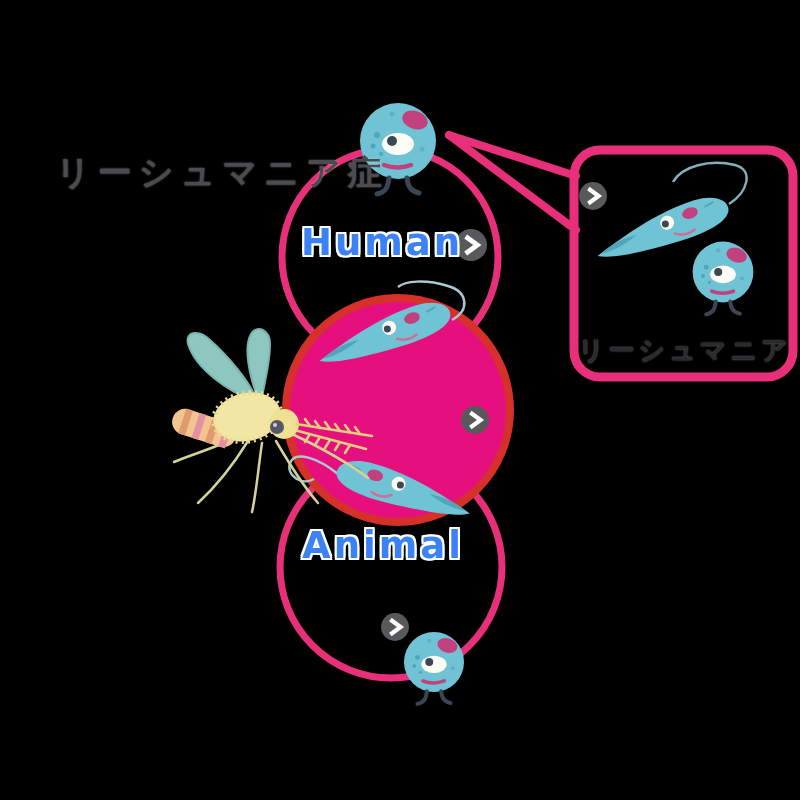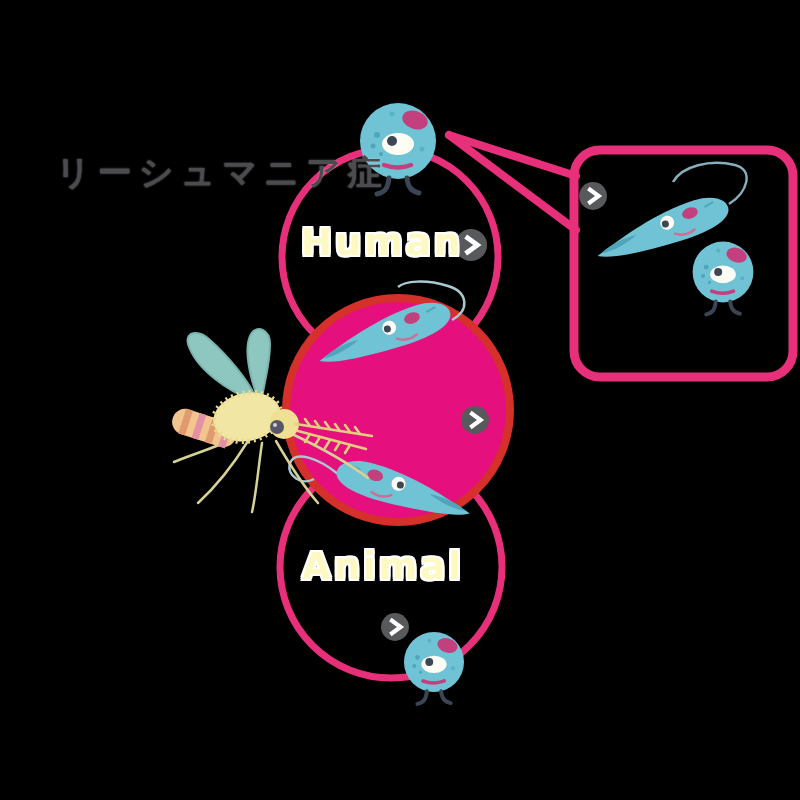--- a/index.html
+++ b/index.html
@@ -3,29 +3,29 @@
 <meta charset="utf-8">
 <style>
   html,body{margin:0;padding:0;background:#000;}
   #stage{
     position:relative;width:800px;height:800px;background:#000000;
     overflow:hidden;font-family:"DejaVu Sans","Liberation Sans",sans-serif;
   }
   #stage svg{position:absolute;left:0;top:0;}
   .lbl{position:absolute;font-weight:bold;white-space:nowrap;}
   .lbl-en{
-    color:#fef9c3;
+    color:#3b82f6;
     text-shadow:-2px -2px 0 #fff,2px -2px 0 #fff,-2px 2px 0 #fff,2px 2px 0 #fff,
                 0 -2px 0 #fff,0 2px 0 #fff,-2px 0 0 #fff,2px 0 0 #fff;
     letter-spacing:3px;
     transform:translateX(-50%);
   }
   .lbl-human{left:382px;top:221px;font-size:37px;}
   .lbl-insect{left:390px;top:372px;font-size:39px;}
-  .lbl-animal{left:383px;top:545px;font-size:37px;}
+  .lbl-animal{left:383px;top:524px;font-size:37px;}
   .lbl-title{
     left:56px;top:127px;font-size:34px;letter-spacing:7px;color:#4b4b50;
     text-shadow:0 0 2px rgba(255,255,255,0.45);
     margin-top:23px;
   }
   .lbl-callout{
     left:578px;top:333px;font-size:26px;letter-spacing:4px;color:#2a2a2e;
     text-shadow:0 0 2px rgba(255,255,255,0.5);
   }
 </style>
@@ -132,14 +132,15 @@
 
     <use href="#chev" transform="translate(471,245) scale(1.07)"></use>
     <use href="#chev" transform="translate(475,420) scale(0.93)"></use>
     <use href="#chev" transform="translate(395,627) scale(0.93)"></use>
     <use href="#chev" transform="translate(593,196) scale(0.93)"></use>
   </svg>
 
   <div class="lbl lbl-title">リーシュマニア症</div>
   <div class="lbl lbl-en lbl-human">Human</div>
   <div class="lbl lbl-en lbl-animal">Animal</div>
+  <div class="lbl lbl-callout">リーシュマニア</div>
 
 </div>
 
 </body></html>

